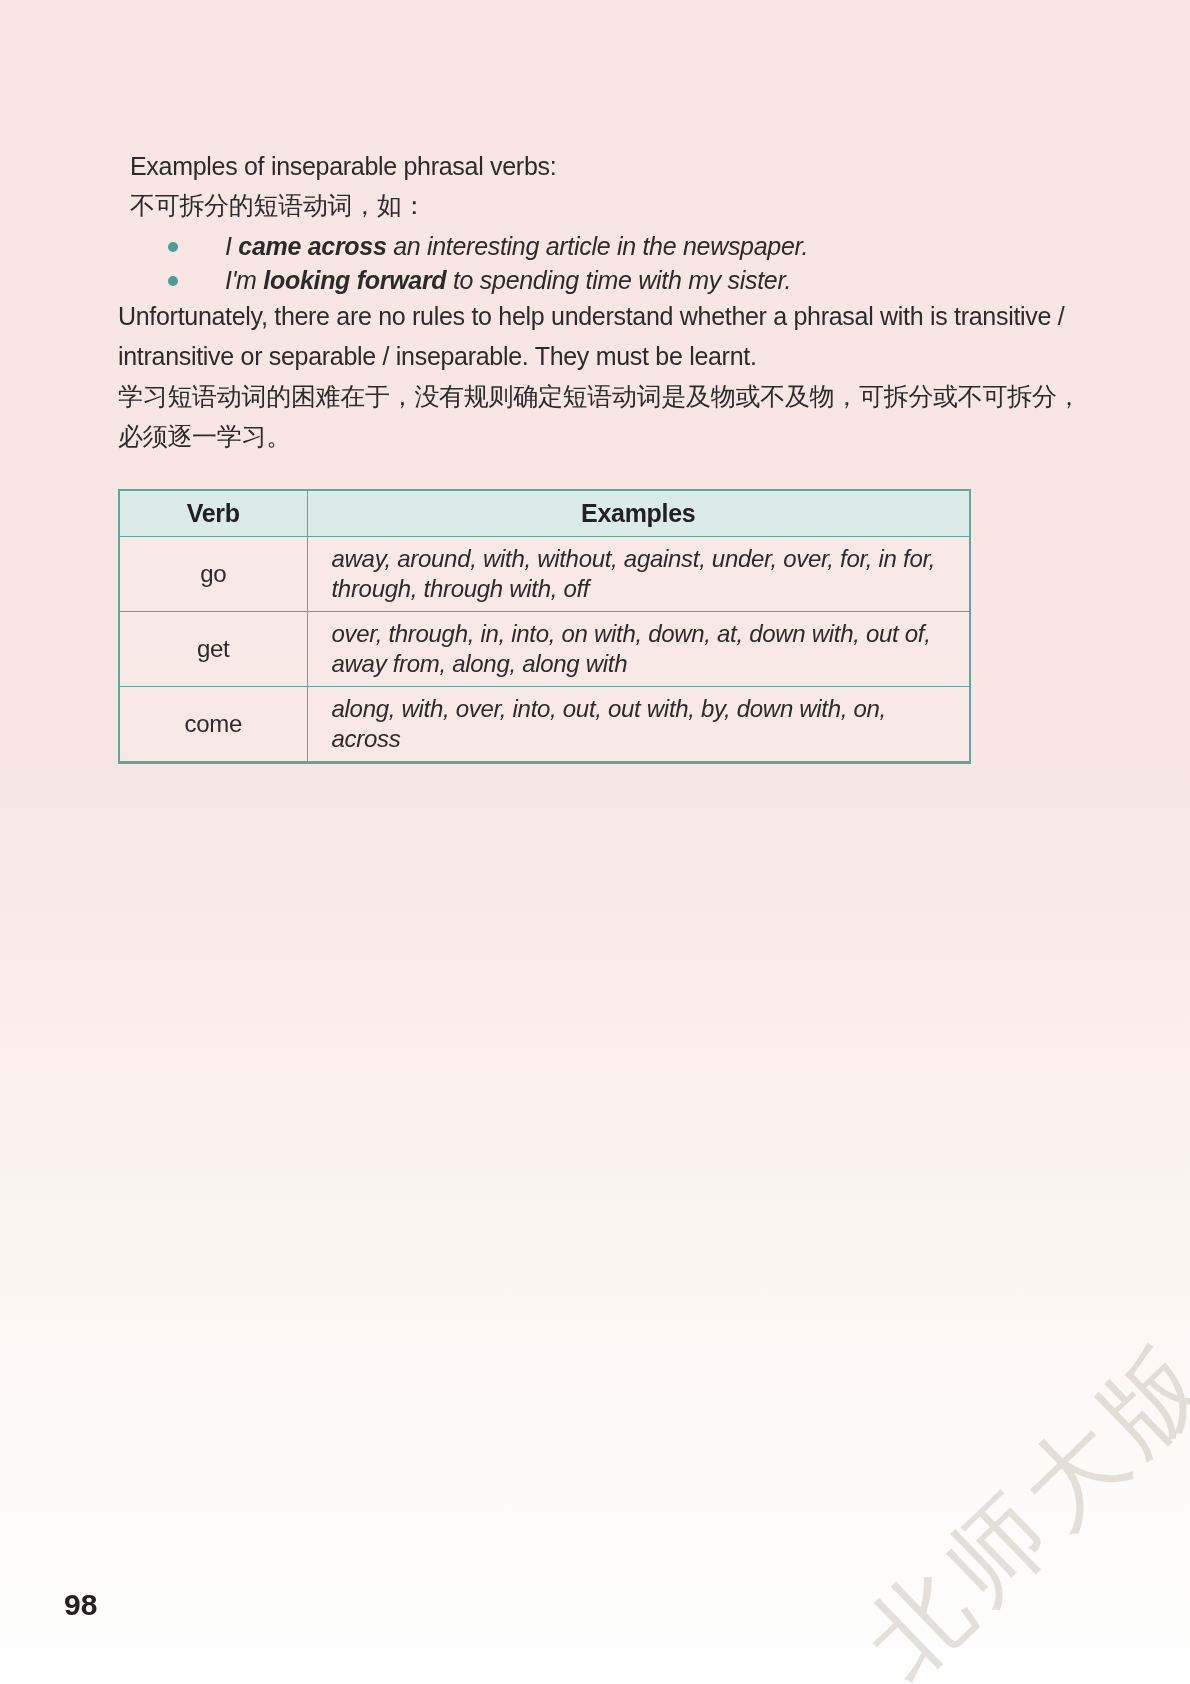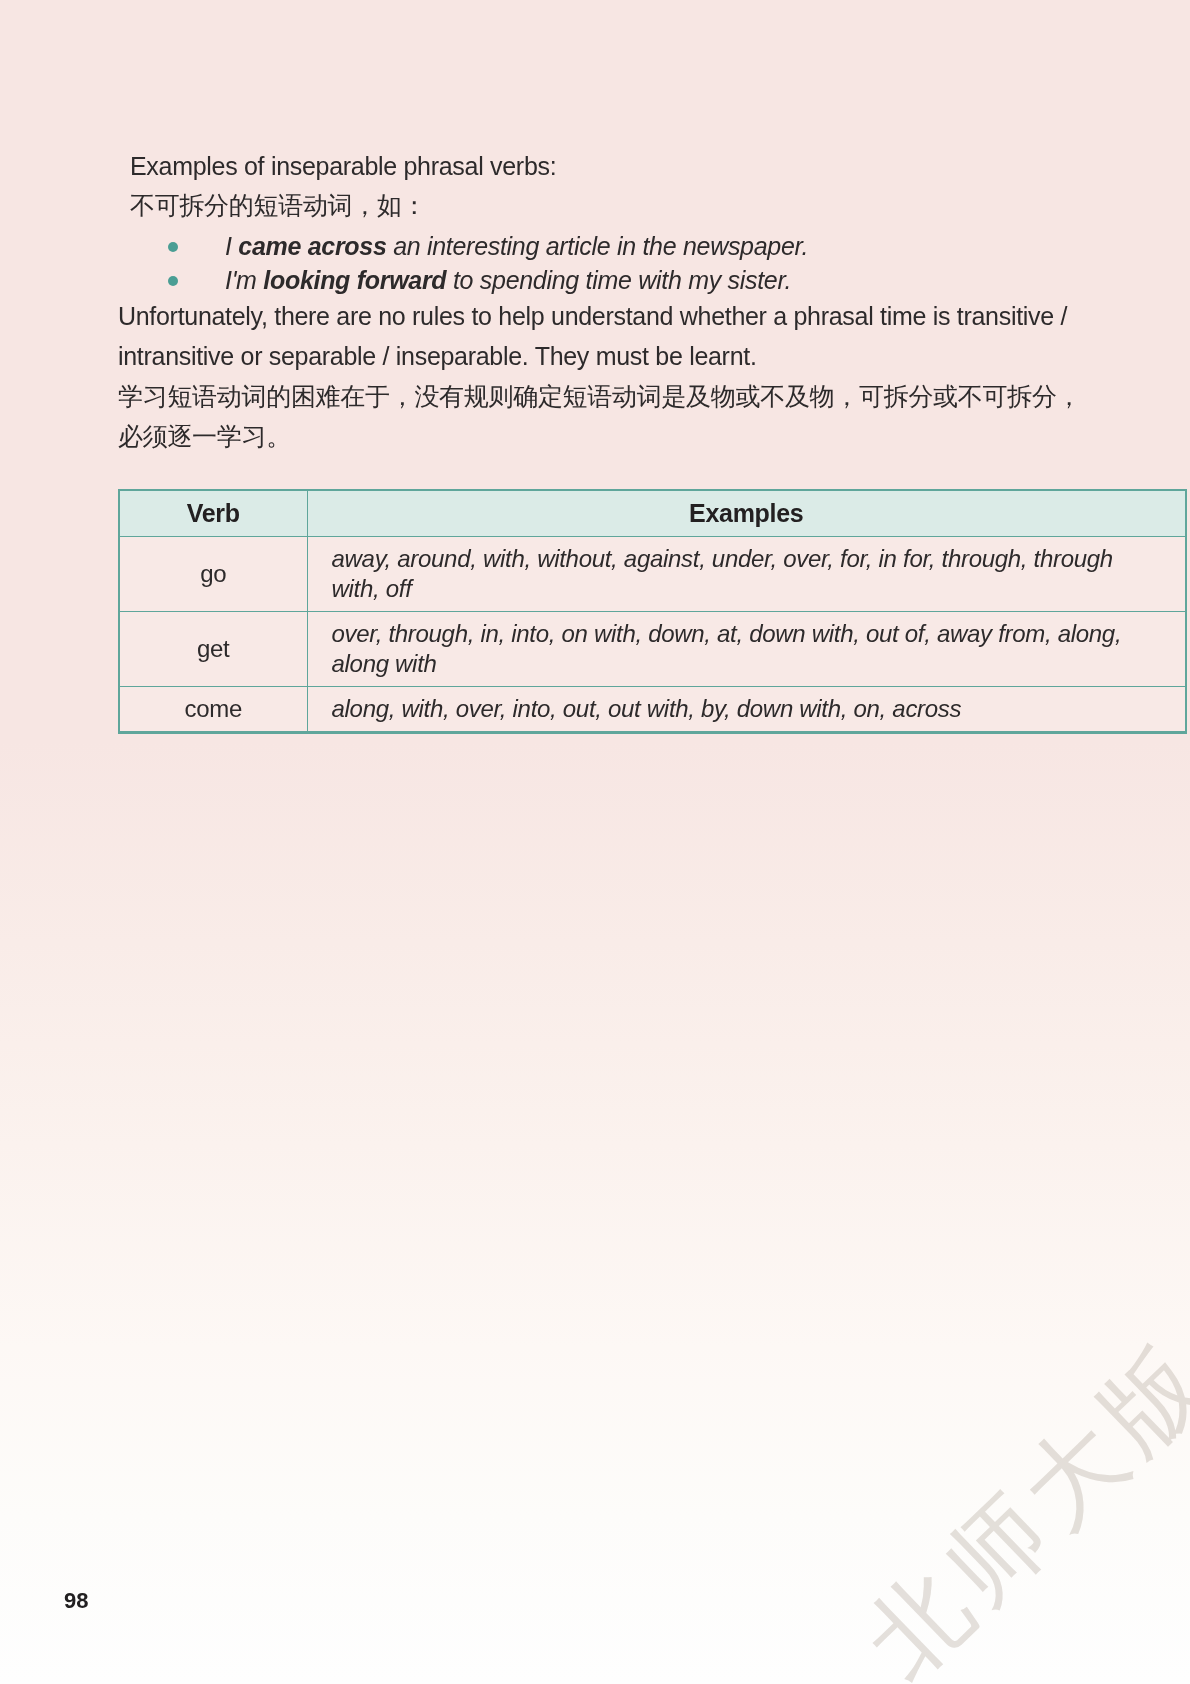--- a/index.html
+++ b/index.html
@@ -79,21 +79,21 @@
     font-size: 25px;
     line-height: 40px;
     white-space: nowrap;
   }
 
   
   .verb-table {
     position: absolute;
     left: 118px;
     top: 489px;
-    width: 1069px;
+    width: 853px;
     border-collapse: collapse;
     table-layout: fixed;
   }
   .verb-table th,
   .verb-table td {
     border: 1.5px solid #5fa69b;
   }
   .verb-table {
     border: 2px solid #5fa69b;
   }
@@ -123,21 +123,21 @@
   .verb-table td.examples-cell {
     font-style: italic;
   }
   .col-verb { width: 188px; }
 
   
   .page-number {
     position: absolute;
     left: 64px;
     top: 1588px;
-    font-size: 22px;
+    font-size: 30px;
     font-weight: bold;
     letter-spacing: 0;
     color: #222021;
   }
 
   
   .watermark {
     position: absolute;
     left: 820px;
     top: 1290px;
@@ -170,21 +170,21 @@
         <span><span>I </span><span class="bullet-bold">came across</span><span> an interesting article in the newspaper.</span></span>
       </li>
       <li class="bullet-item">
         <span class="bullet-dot"></span>
         <span><span>I'm </span><span class="bullet-bold">looking forward</span><span> to spending time with my sister.</span></span>
       </li>
     </ul>
   </div>
 
   <div class="paragraph">
-    <div class="pline">Unfortunately, there are no rules to help understand whether a phrasal time is transitive /</div>
+    <div class="pline">Unfortunately, there are no rules to help understand whether a phrasal with is transitive /</div>
     <div class="pline">intransitive or separable / inseparable. They must be learnt.</div>
     <div class="pline">学习短语动词的困难在于，没有规则确定短语动词是及物或不及物，可拆分或不可拆分，</div>
     <div class="pline">必须逐一学习。</div>
   </div>
 
   <table class="verb-table">
     <colgroup>
       <col class="col-verb">
       <col>
     </colgroup>

